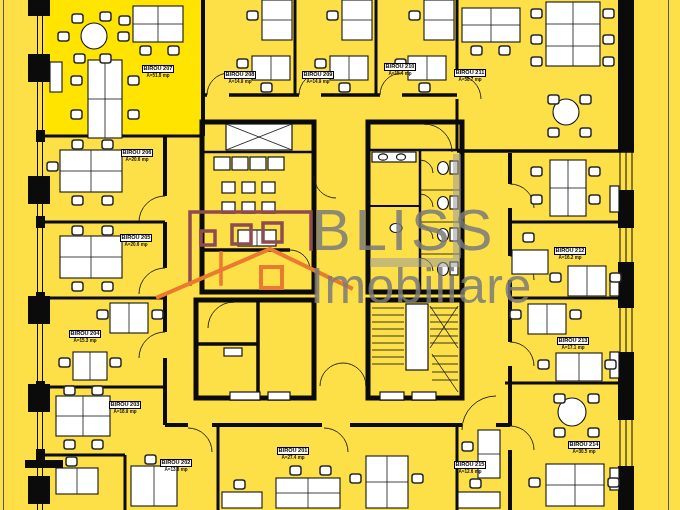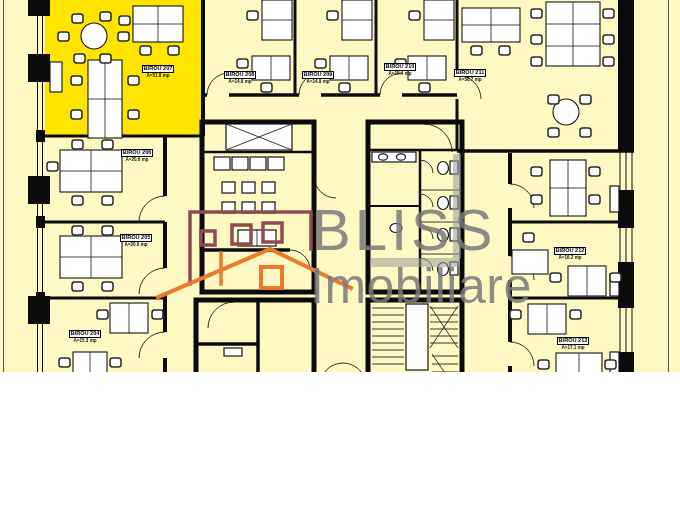--- a/index.html
+++ b/index.html
@@ -1,16 +1,16 @@
 <!DOCTYPE html>
 <html><head>
 <meta charset="utf-8">
 <style>
   html,body{margin:0;padding:0;background:#fff;}
-  #plan-wrap{position:relative;width:680px;height:372px;background:#fef9c3;overflow:hidden;
+  #plan-wrap{position:relative;width:680px;height:510px;background:#fde047;overflow:hidden;
              font-family:"Liberation Sans",sans-serif;}
   svg{position:absolute;left:0;top:0;}
   .wall{fill:#0b0b0b;}
   .thin{stroke:#0b0b0b;stroke-width:1;fill:none;}
   .desk{fill:#ffffff;stroke:#141414;stroke-width:1.1;}
   .dline{stroke:#141414;stroke-width:0.8;}
   .chair{fill:#ffffff;stroke:#2a2a2a;stroke-width:1.5;}
   .door{stroke:#1a1a1a;stroke-width:0.9;fill:none;}
   .core{fill:none;stroke:#0b0b0b;stroke-width:5;}
   .fix{fill:#ffffff;stroke:#141414;stroke-width:1.2;}

